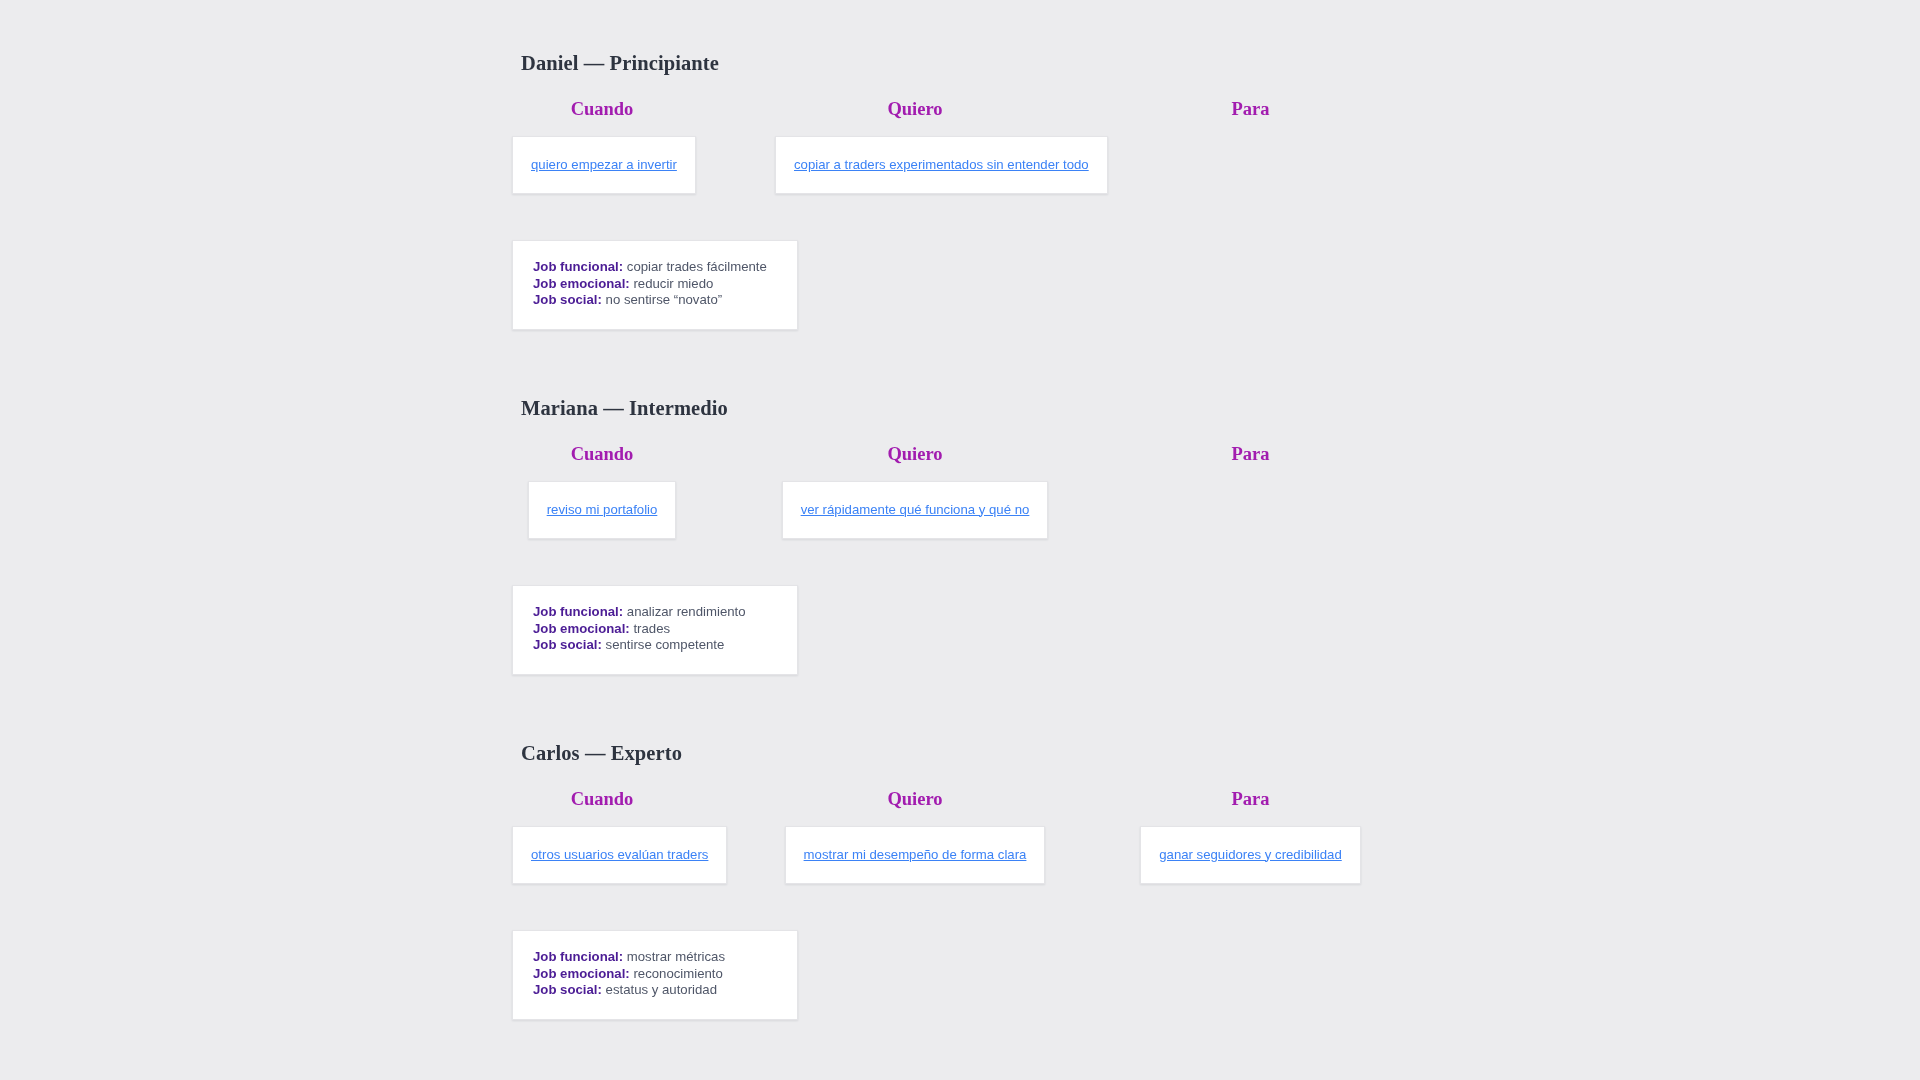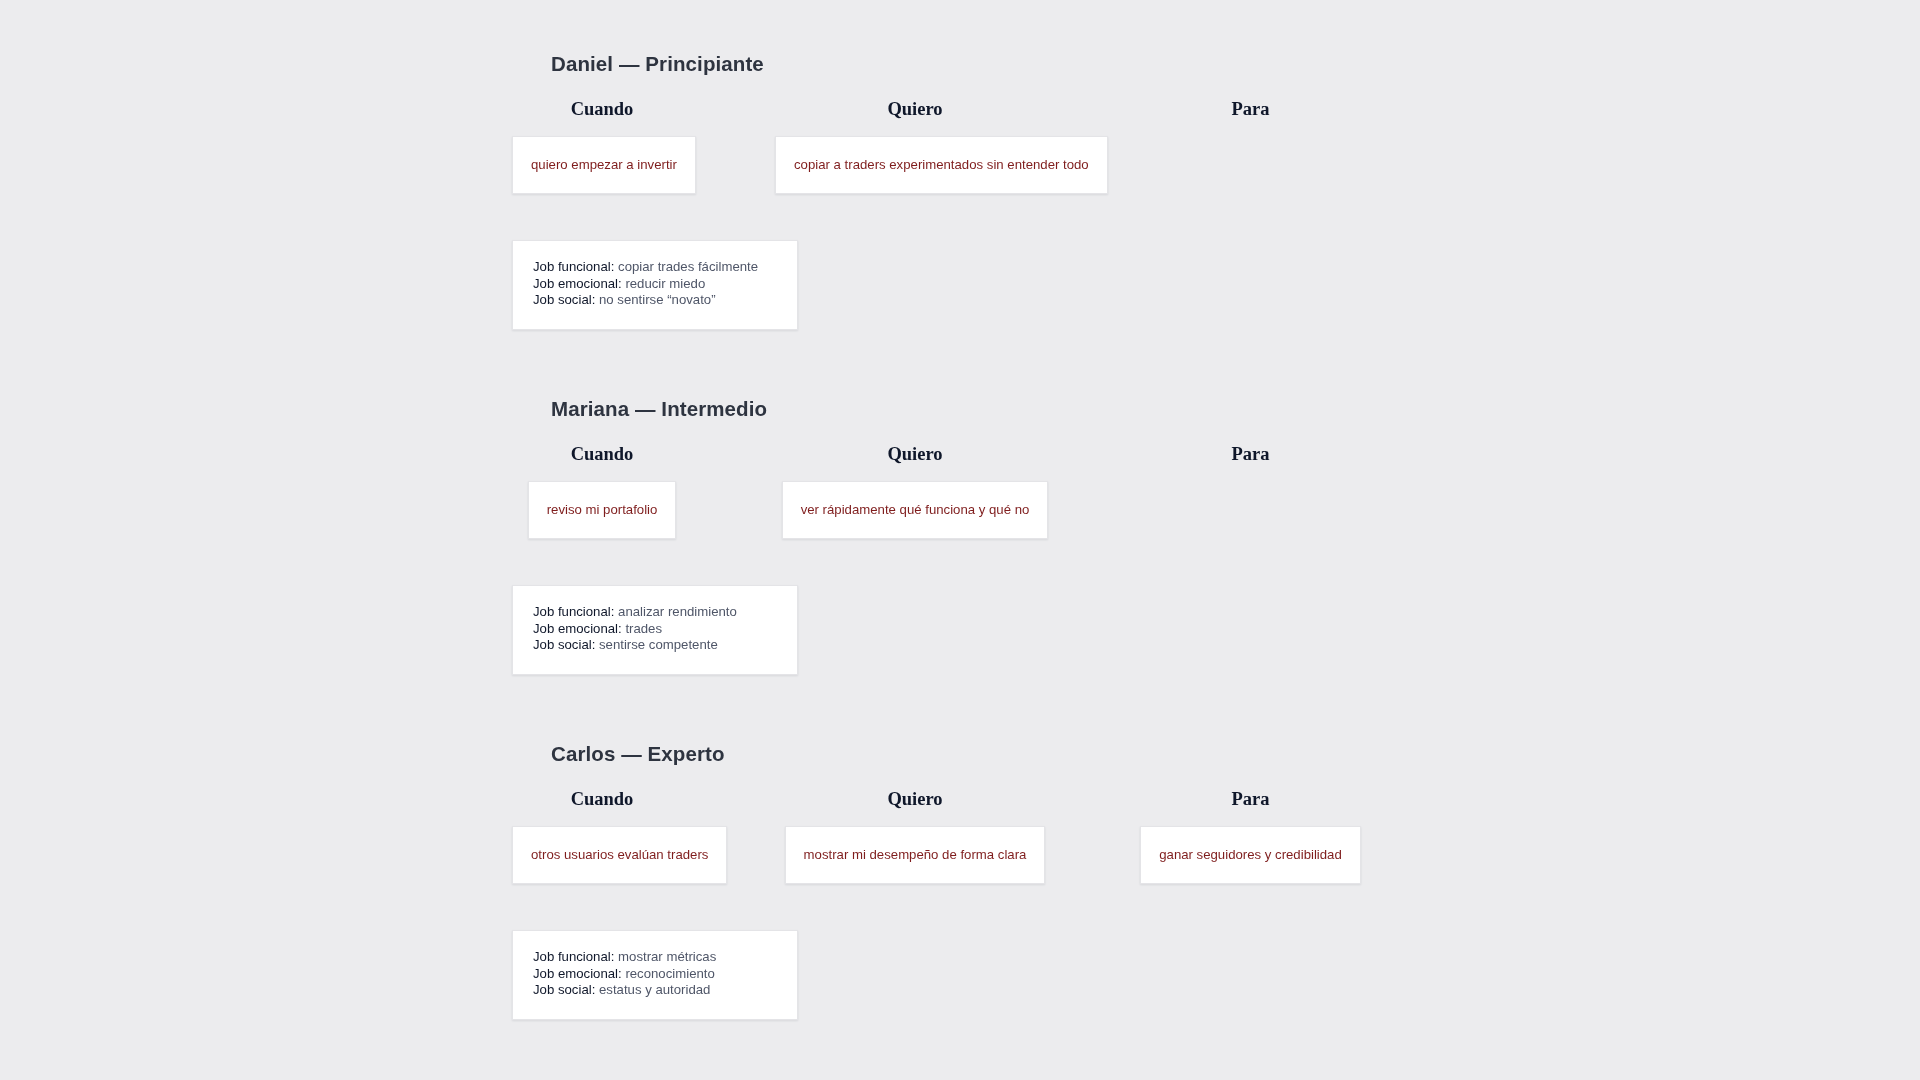--- a/index.html
+++ b/index.html
@@ -20,23 +20,23 @@
   }
 
   .persona-block {
     position: absolute;
     left: 0;
     width: 1920px;
   }
 
   .persona-title {
     position: absolute;
-    left: 551px;
+    left: 521px;
     top: 0;
-    font-family: Liberation Sans, sans-serif;
+    font-family: Liberation Serif, serif;
     font-weight: bold;
     font-size: 20.5px;
     color: #2e3440;
     letter-spacing: 0.1px;
     white-space: nowrap;
   }
 
   .columns {
     position: absolute;
     left: 0;
@@ -52,43 +52,44 @@
   }
 
   .col-1 { left: 512px;  width: 180px; }
   .col-2 { left: 775px;  width: 280px; }
   .col-3 { left: 1078px; width: 345px; }
 
   .col-header {
     font-family: "Liberation Serif", serif;
     font-weight: bold;
     font-size: 18.5px;
-    color: #0f172a;
+    color: #a21caf;
     margin: 0 0 17px 0;
     line-height: 1;
     white-space: nowrap;
   }
 
   .card {
     display: inline-block;
     background: #ffffff;
     border: 1px solid #e4e4e7;
     box-shadow: 0 1px 2px rgba(30, 35, 50, 0.10);
     box-sizing: border-box;
     padding: 17px 18px;
     min-height: 56px;
     text-align: left;
   }
 
   .card-text {
     font-family: "Liberation Sans", sans-serif;
     font-size: 13.2px;
-    color: #7f1d1d;
+    color: #3b82f6;
     line-height: 22px;
     white-space: nowrap;
+    text-decoration: underline;
   }
 
   .jobs-card {
     position: absolute;
     left: 512px;
     top: 188px;
     width: 286px;
     background: #ffffff;
     border: 1px solid #e4e4e7;
     box-shadow: 0 1px 2px rgba(30, 35, 50, 0.10);
@@ -98,22 +99,22 @@
 
   .job-line {
     font-family: "Liberation Sans", sans-serif;
     font-size: 13.2px;
     color: #4f5668;
     line-height: 16.6px;
     white-space: nowrap;
   }
 
   .job-label {
-    font-weight: normal;
-    color: #0f172a;
+    font-weight: bold;
+    color: #4c1d95;
   }
 </style>
 </head>
 <body>
 
 <div id="board">
 
   <div class="persona-block" style="top: 52px;">
     <div class="persona-title">Daniel — Principiante</div>
     <div class="columns">

